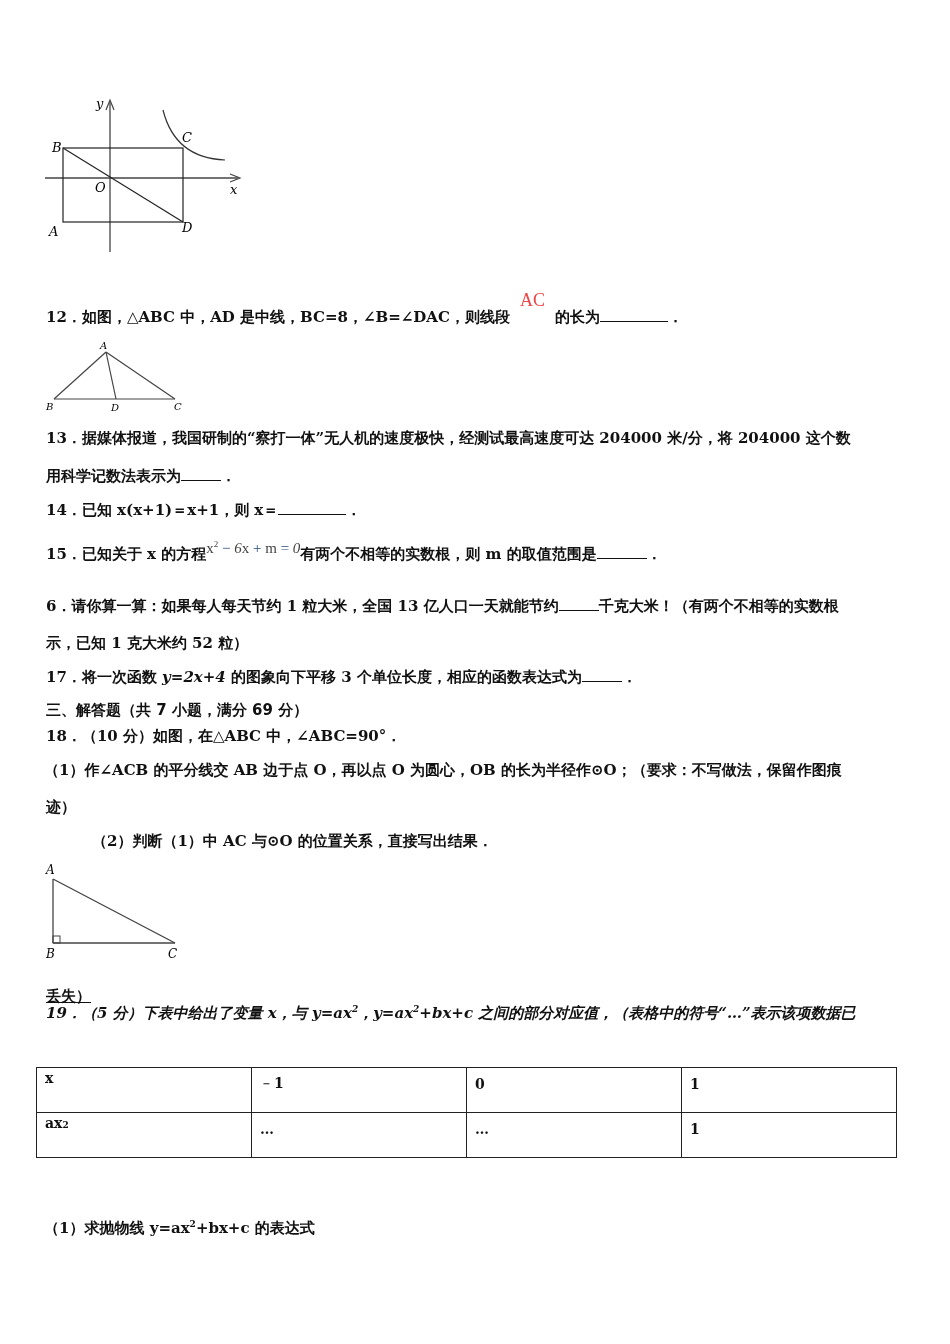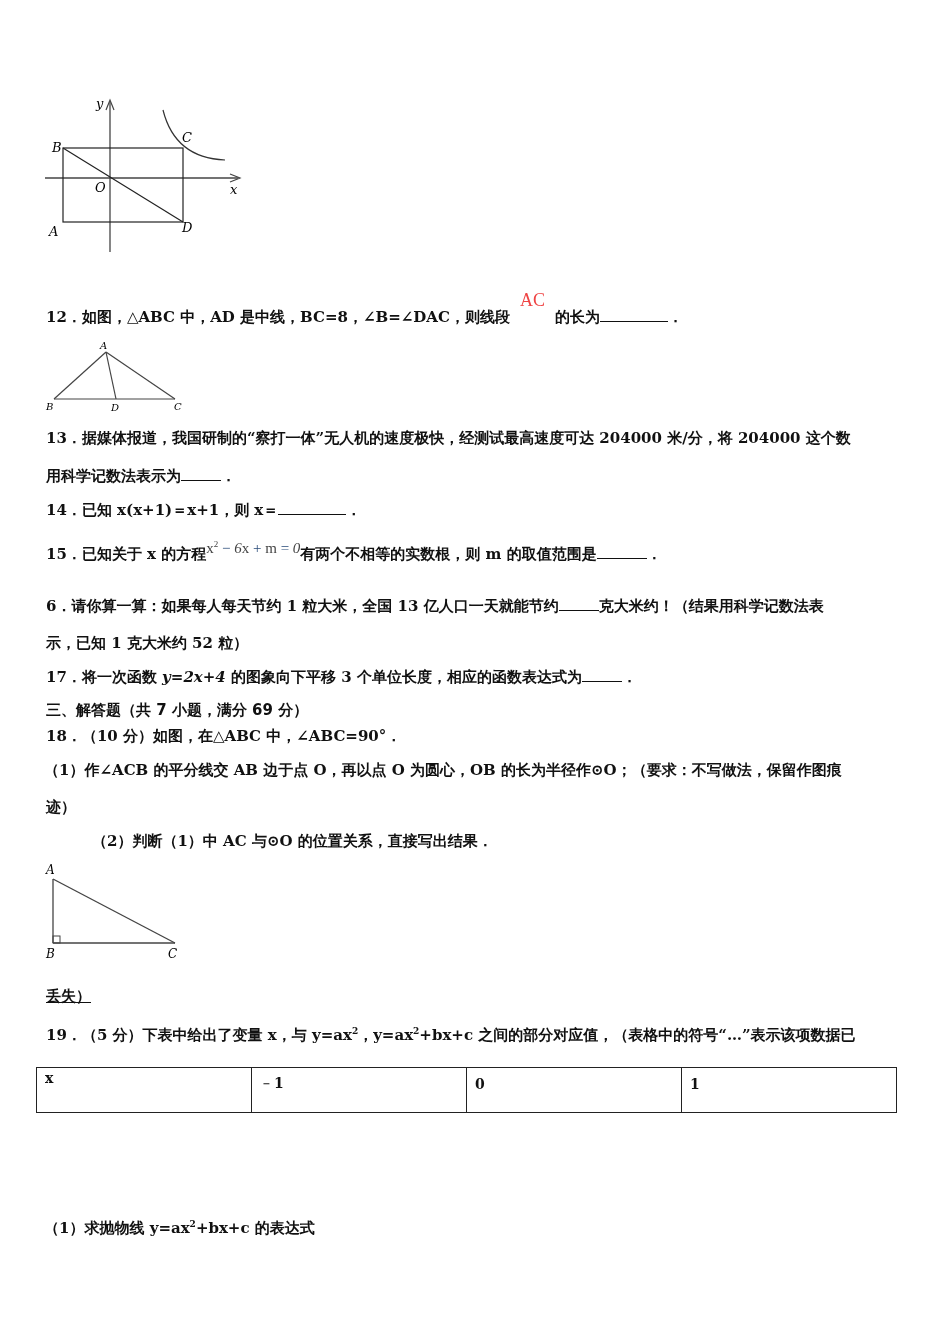--- a/index.html
+++ b/index.html
@@ -84,21 +84,21 @@
 
 <div class="q" style="top:500px;">
   <span>14．</span><span>已知 x(x+1)＝x+1，则 x＝</span><span class="blank" style="width:68px;"></span><span>．</span>
 </div>
 
 <div class="q" style="top:540px;">
   <span>15．</span><span>已知关于 x 的方程</span><span class="eq15"><span>x</span><sup>2</sup><span class="op"> − </span><span class="ital">6</span><span>x</span><span class="op"> + </span><span>m</span><span class="op"> = </span><span class="ital">0</span></span><span>有两个不相等的实数根，则 m 的取值范围是</span><span class="blank" style="width:50px;"></span><span>．</span>
 </div>
 
 <div class="q" style="top:596px;">
-  <span>6．</span><span>请你算一算：如果每人每天节约 1 粒大米，全国 13 亿人口一天就能节约</span><span class="blank" style="width:40px;"></span><span>克大米约！（结果用科学记数法表</span>
+  <span>6．</span><span>请你算一算：如果每人每天节约 1 粒大米，全国 13 亿人口一天就能节约</span><span class="blank" style="width:40px;"></span><span>千克大米！（有两个不相等的实数根</span>
 </div>
 <div class="q" style="top:633px;">
   <span>示，已知 1 克大米约 52 粒）</span>
 </div>
 
 <div class="q" style="top:667px;">
   <span>17．</span><span>将一次函数 </span><span style="font-style:italic;">y=2x+4</span><span> 的图象向下平移 3 个单位长度，相应的函数表达式为</span><span class="blank" style="width:40px;"></span><span>．</span>
 </div>
 
 <div class="section-title">三、解答题（共 7 小题，满分 69 分）</div>
@@ -119,33 +119,39 @@
 <svg class="abs" style="left:40px; top:855px;" width="160" height="115" viewBox="0 0 160 115">
   <line x1="13" y1="24" x2="13" y2="88" stroke="#444" stroke-width="1.3"></line>
   <line x1="13" y1="88" x2="135" y2="88" stroke="#444" stroke-width="1.3"></line>
   <line x1="13" y1="24" x2="135" y2="88" stroke="#444" stroke-width="1.3"></line>
   <rect x="13" y="81" width="7" height="7" fill="none" stroke="#444" stroke-width="1"></rect>
   <text x="6" y="19" font-size="12">A</text>
   <text x="6" y="103" font-size="12">B</text>
   <text x="128" y="103" font-size="12">C</text>
 </svg>
 
-<div class="q" style="top:1021px;">
+<div class="q" style="top:999px;font-style:italic;">
   <span>19．</span><span>（5 分）下表中给出了变量 x，与 y=ax</span><sup>2</sup><span>，y=ax</span><sup>2</sup><span>+bx+c 之间的部分对应值，（表格中的符号“…”表示该项数据已</span>
 </div>
 <div class="q" style="top:986px;text-decoration:underline;">
   <span>丢失）</span>
 </div>
 
 <table class="values">
   <tbody>
       <tr>
     <td><span><span>x</span></span></td>
     <td><span>﹣1</span></td>
     <td><span>0</span></td>
     <td><span>1</span></td>
   </tr>
+  <tr>
+    <td><span><span>ax</span><sup>2</sup></span></td>
+    <td><span>…</span></td>
+    <td><span>…</span></td>
+    <td><span>1</span></td>
+  </tr>
 </tbody>
   </table>
 
 <div class="q" style="top:1214px; left:44px;">
   <span>（1）求抛物线 y=ax</span><sup>2</sup><span>+bx+c 的表达式</span>
 </div>
 
 </body></html>

